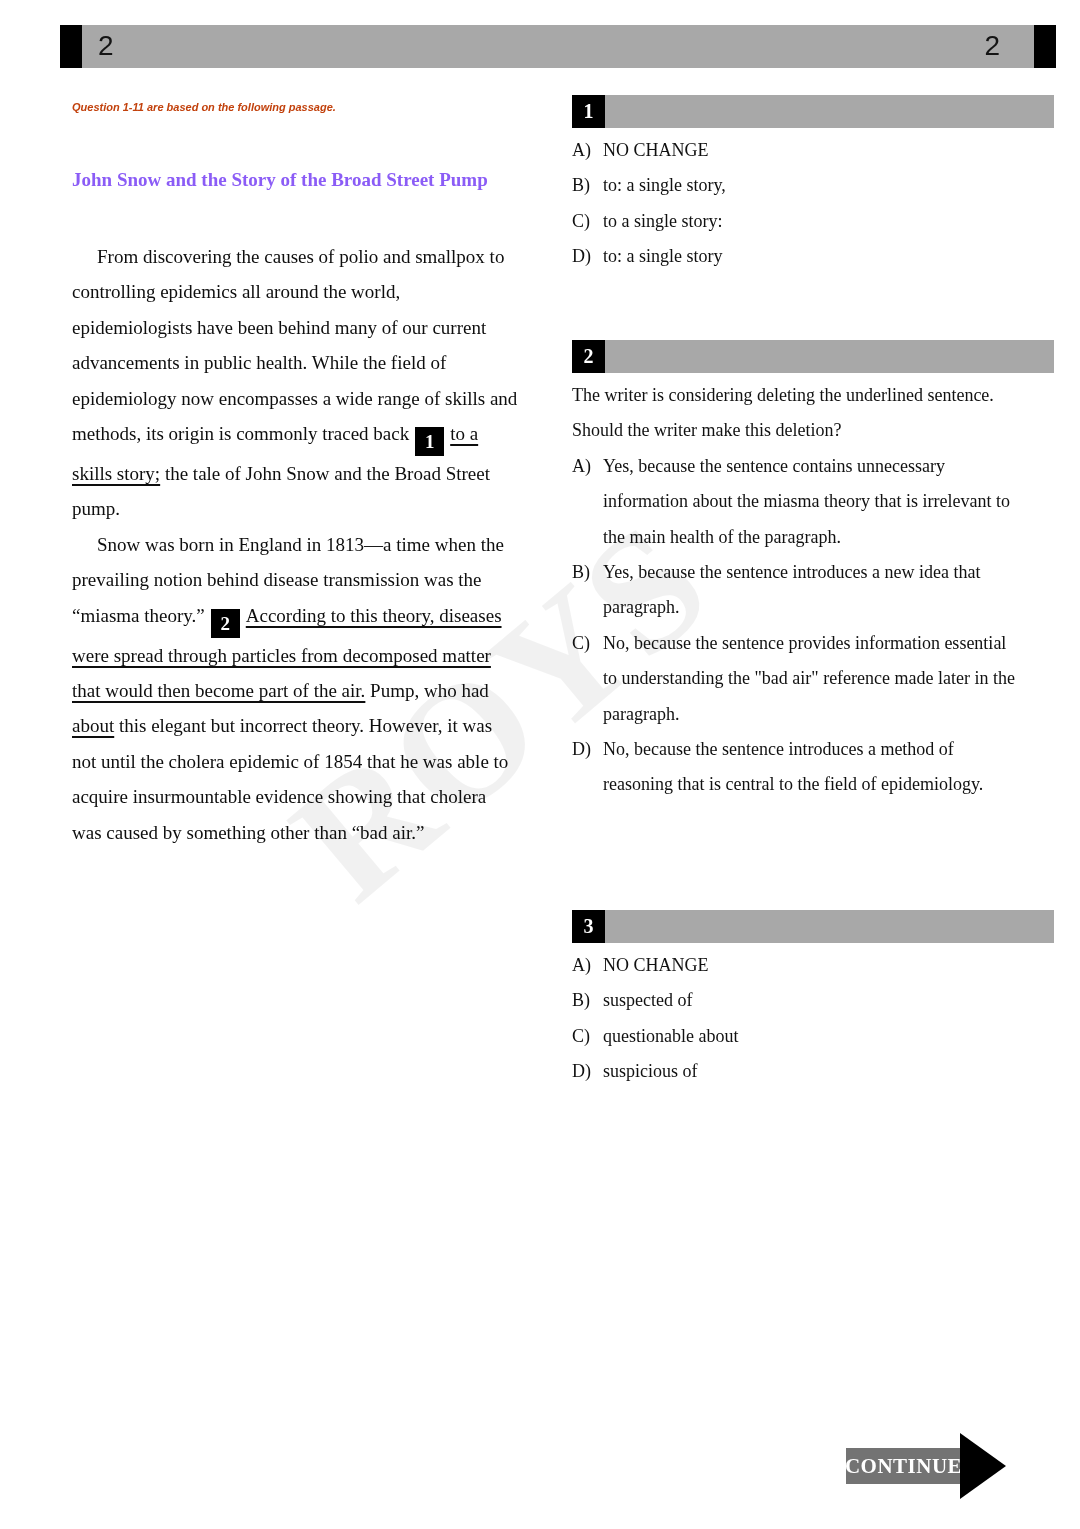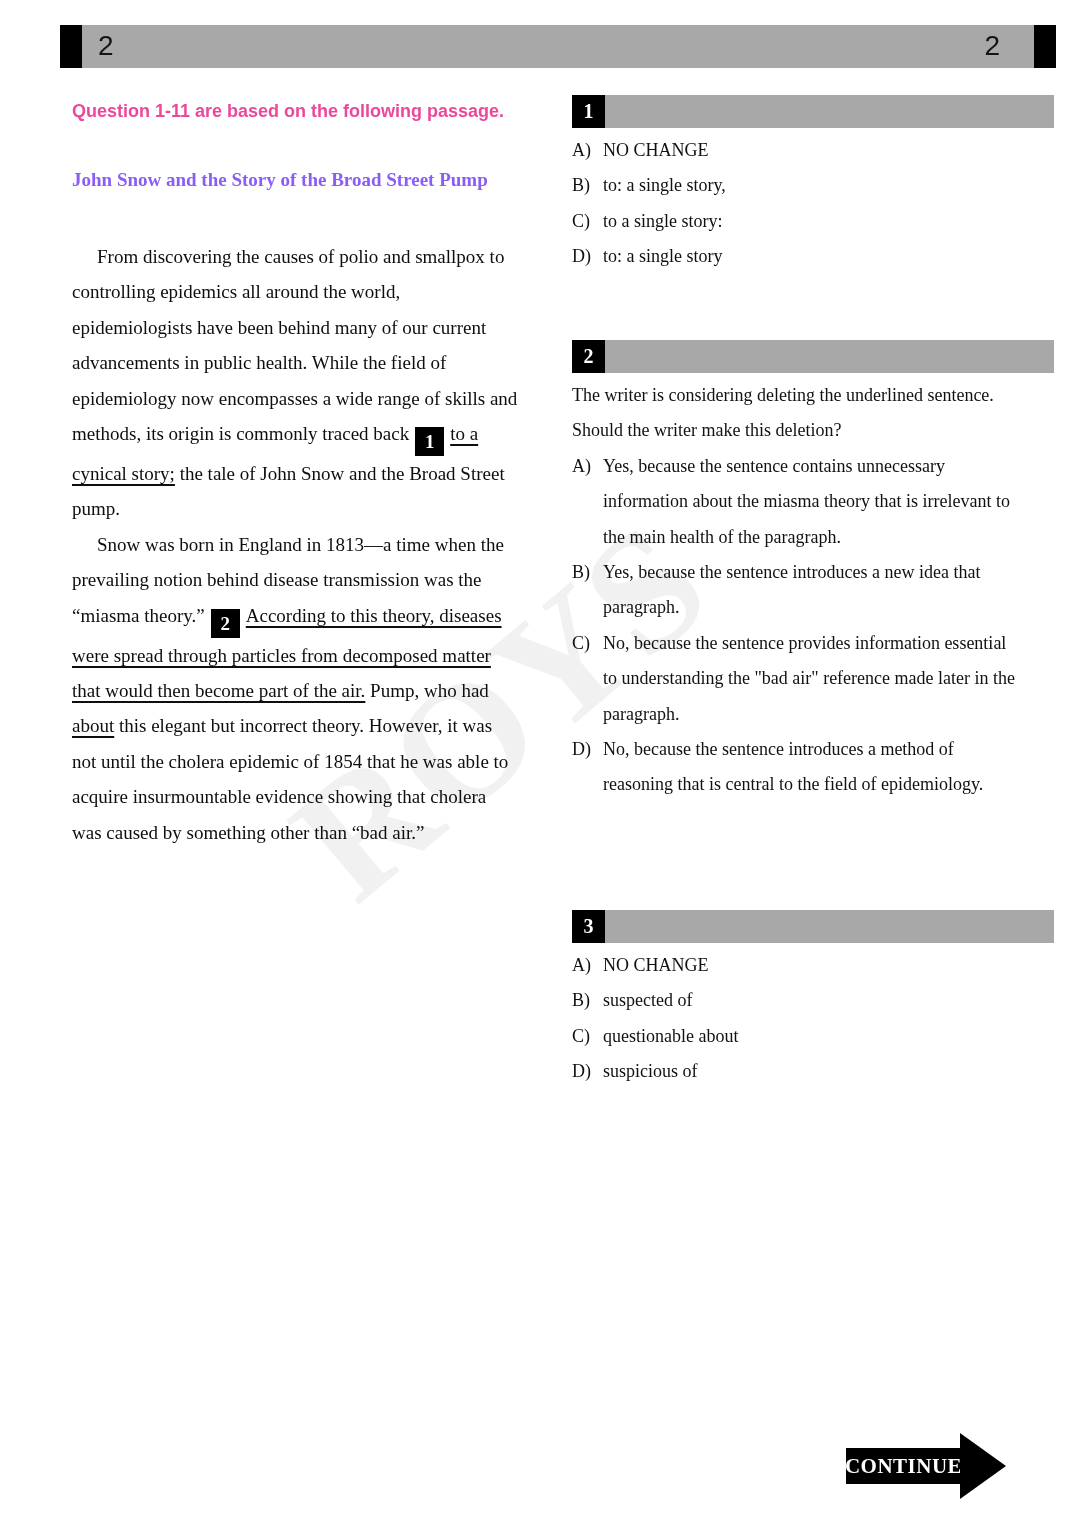--- a/index.html
+++ b/index.html
@@ -26,21 +26,21 @@
     font-family: "Liberation Sans", sans-serif;
     font-size: 28px; color: #141414;
   }
   .hnumL { left: 38px; }
   .hnumR { right: 56px; }
 
   
   .directions {
     position: absolute; left: 72px; top: 101px;
     font-family: "Liberation Sans", sans-serif;
-    font-weight: bold; font-size: 18px; color: #ec4899;
+    font-weight: bold; font-size: 11px; color: #c2410c; font-style: italic;
   }
   .ptitle {
     position: absolute; left: 72px; top: 169px;
     font-weight: bold; font-size: 19px; color: #8b5cf6;
   }
   .passage {
     position: absolute; left: 72px; top: 239px; width: 474px;
     font-size: 19px; line-height: 35.4px;
   }
   .pline { white-space: pre-wrap; }
@@ -72,21 +72,21 @@
   .qline { white-space: pre-wrap; }
   .choice { display: flex; }
   .clabel { flex: none; width: 31px; }
   .ctext { flex: 1 1 auto; }
   .cline { white-space: pre-wrap; }
 
   
   .continue { position: absolute; left: 846px; top: 1433px; width: 160px; height: 66px; cursor: pointer; }
   .cbody {
     position: absolute; left: 0; top: 15px; width: 115px; height: 36px;
-    background: #000000; color: #fff;
+    background: #737373; color: #fff;
     display: flex; align-items: center; justify-content: center;
     font-weight: bold; font-size: 21px; letter-spacing: 0.5px;
     font-family: "Liberation Serif", serif;
   }
   .carrow {
     position: absolute; left: 114px; top: 0;
     width: 0; height: 0;
     border-left: 46px solid #000;
     border-top: 33px solid transparent;
     border-bottom: 33px solid transparent;
@@ -121,21 +121,21 @@
 
   <div class="directions">Question 1-11 are based on the following passage.</div>
   <div class="ptitle">John Snow and the Story of the Broad Street Pump</div>
   <div class="passage">
       <div class="pline indent"><span>From discovering the causes of polio and smallpox to</span></div>
       <div class="pline"><span>controlling epidemics all around the world,</span></div>
       <div class="pline"><span>epidemiologists have been behind many of our current</span></div>
       <div class="pline"><span>advancements in public health. While the field of</span></div>
       <div class="pline"><span>epidemiology now encompasses a wide range of skills and</span></div>
       <div class="pline"><span>methods, its origin is commonly traced back</span><span class="numbox">1</span><span class="u">to a</span></div>
-      <div class="pline"><span class="u">cynical story;</span><span> the tale of John Snow and the Broad Street</span></div>
+      <div class="pline"><span class="u">skills story;</span><span> the tale of John Snow and the Broad Street</span></div>
       <div class="pline"><span>pump.</span></div>
       <div class="pline indent"><span>Snow was born in England in 1813—a time when the</span></div>
       <div class="pline"><span>prevailing notion behind disease transmission was the</span></div>
       <div class="pline"><span>“miasma theory.”</span><span class="numbox">2</span><span class="u">According to this theory, diseases</span></div>
       <div class="pline"><span class="u">were spread through particles from decomposed matter</span></div>
       <div class="pline"><span class="u">that would then become part of the air.</span><span> Pump, who had</span></div>
       <div class="pline"><span class="u">about</span><span> this elegant but incorrect theory. However, it was</span></div>
       <div class="pline"><span>not until the cholera epidemic of 1854 that he was able to</span></div>
       <div class="pline"><span>acquire insurmountable evidence showing that cholera</span></div>
       <div class="pline"><span>was caused by something other than “bad air.”</span></div>

